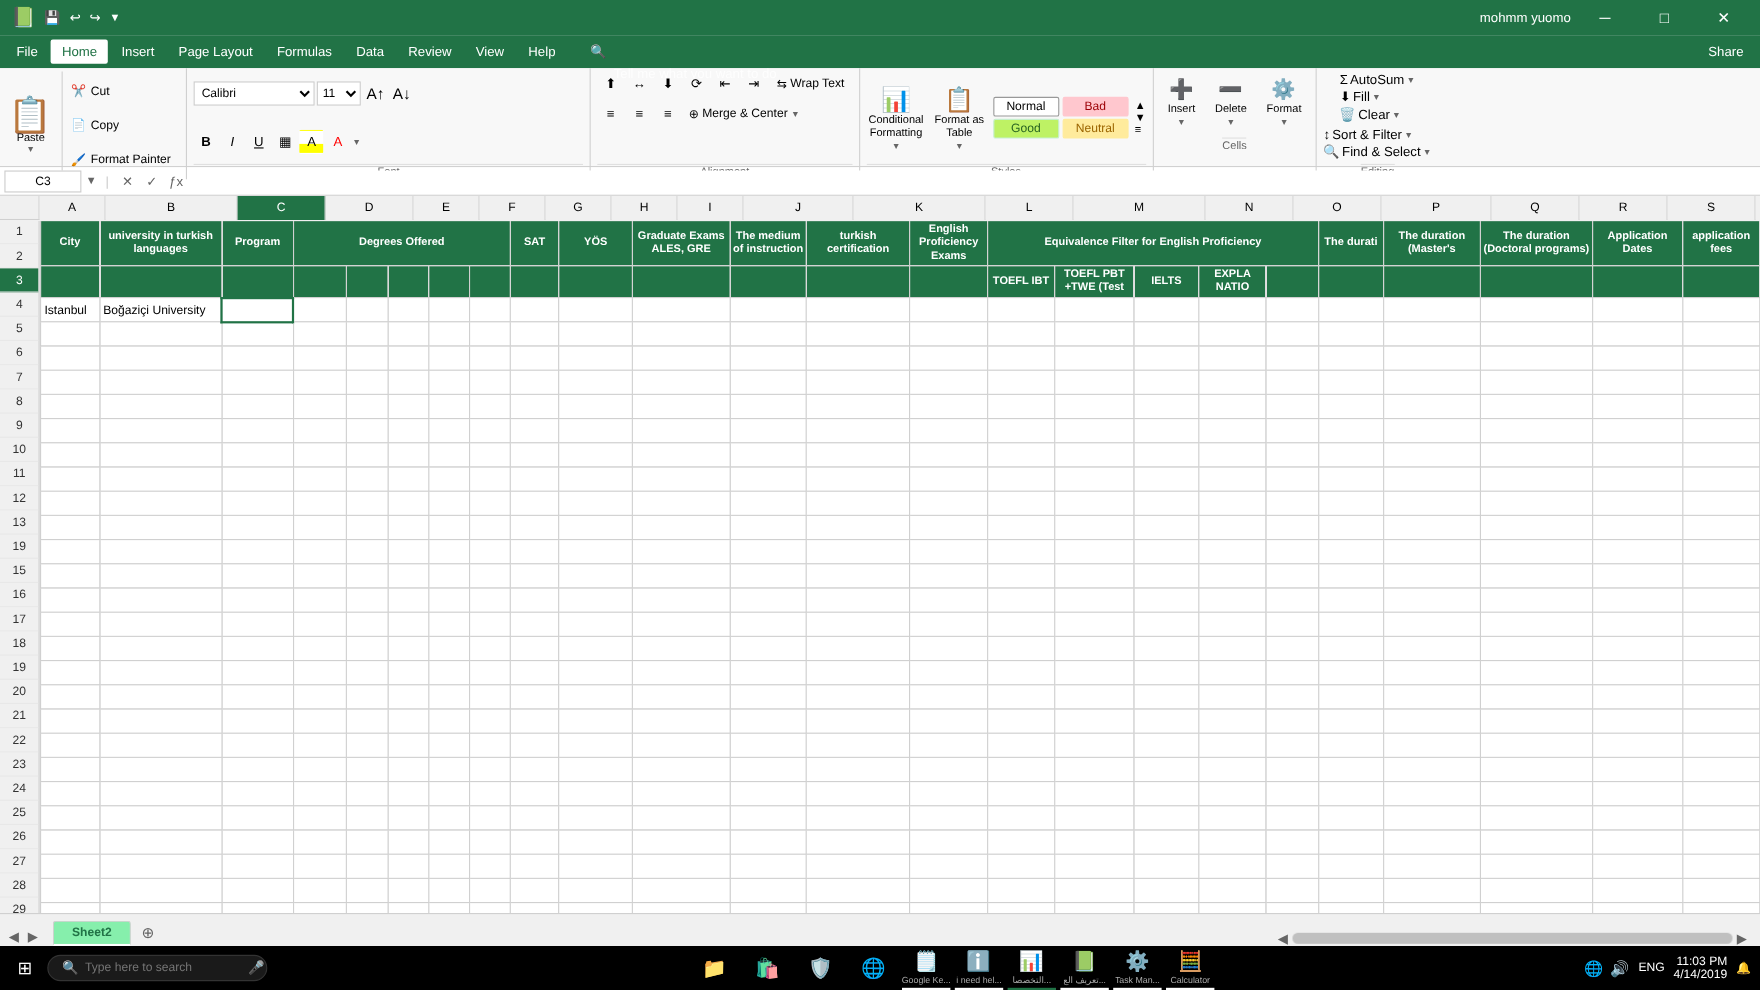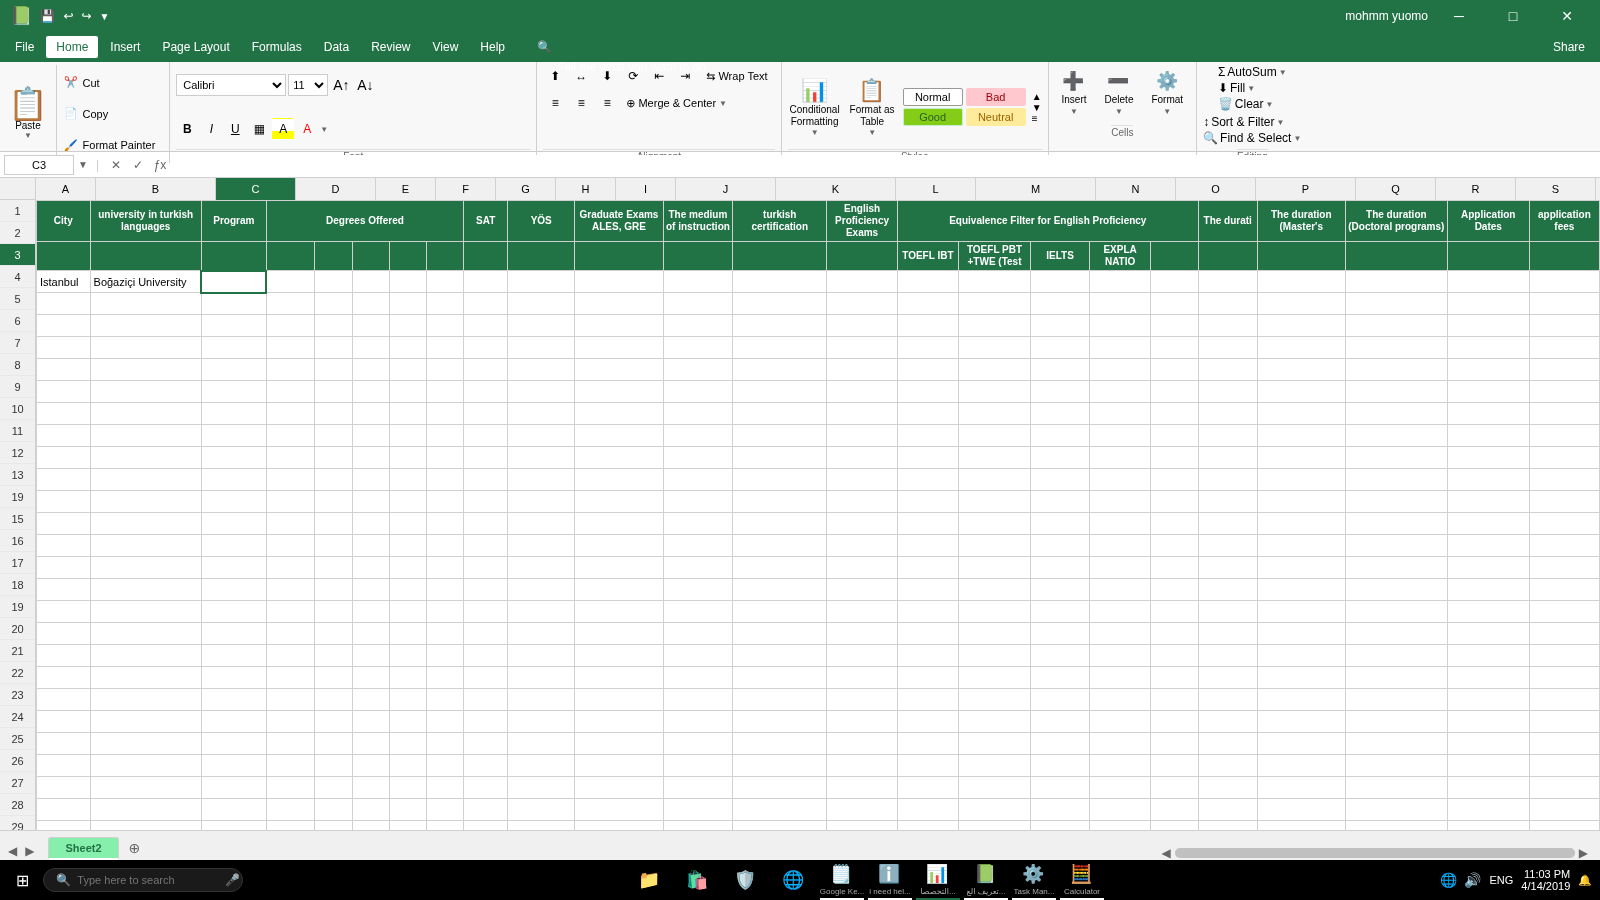--- a/index.html
+++ b/index.html
@@ -105,21 +105,21 @@
     .num-btn {
       width: 24px; height: 22px; display: flex; align-items: center; justify-content: center;
       cursor: pointer; border: 1px solid #ccc; border-radius: 2px; font-size: 11px; background: white;
     }
     .cell-style {
       padding: 2px 8px; font-size: 11px; cursor: pointer; border-radius: 2px; min-width: 60px;
       text-align: center;
     }
     .normal-style { background: white; border: 1px solid #999; }
     .bad-style { background: #ffc7ce; border: 1px solid #ffc7ce; color: #9c0006; }
-    .good-style { background: #84cc16; border: 1px solid #c6efce; color: #276221; }
+    .good-style { background: #bef264; border: 1px solid #c6efce; color: #276221; }
     .neutral-style { background: #ffeb9c; border: 1px solid #ffeb9c; color: #9c6500; }
 
     
     .cells-group {
       display: flex;
       flex-direction: row;
       padding: 2px 8px;
       border-right: 1px solid #d0d0d0;
       align-items: center;
       gap: 4px;

